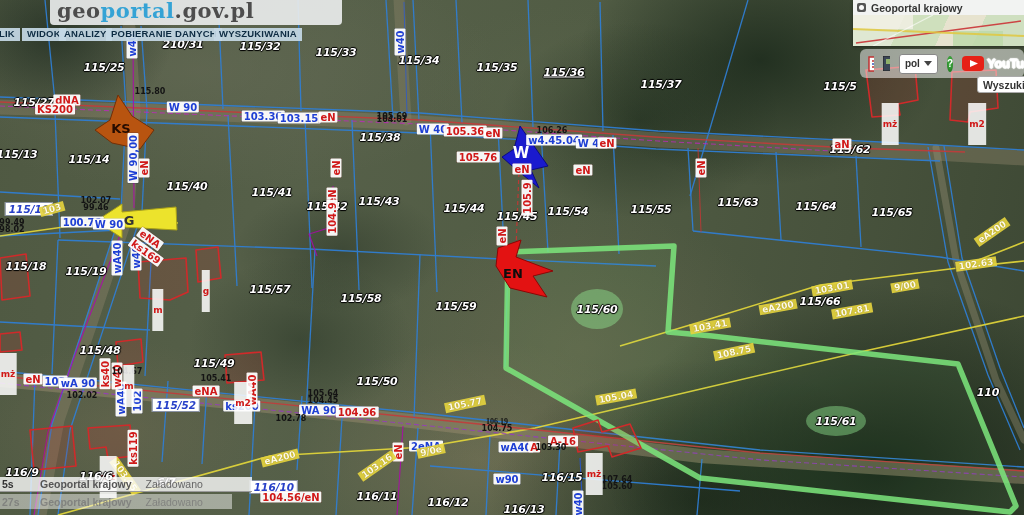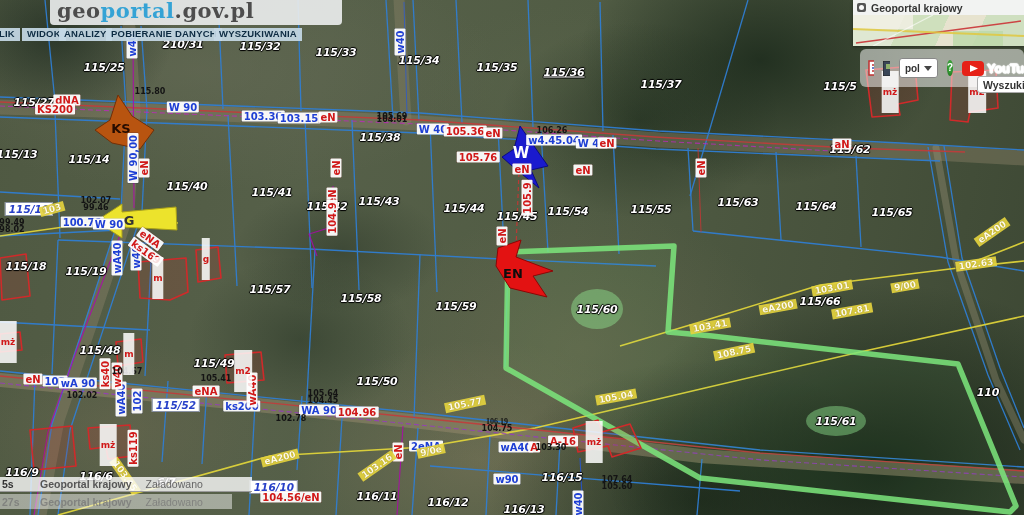--- a/index.html
+++ b/index.html
@@ -23,41 +23,41 @@
   .map-svg{position:absolute;inset:0;z-index:5;}
   #label-layer{position:absolute;inset:0;z-index:10;}
   #label-layer span{position:absolute;z-index:10;}
   .lbl-parcel{font:italic 700 11px "DejaVu Sans",sans-serif;color:#fff;white-space:nowrap;letter-spacing:-0.2px;
     text-shadow:-1px 0 1px #000,1px 0 1px #000,0 -1px 1px #000,0 1px 1px #000;}
   .lbl-boxed{font:italic 700 10.5px "DejaVu Sans",sans-serif;color:#2840c8;background:#fff;border:1px solid #8a93a5;padding:0 3px;white-space:nowrap;}
   .lbl-blue{font:700 10px "DejaVu Sans",sans-serif;color:#1e3fd4;background:rgba(255,255,255,.95);padding:0 2px;border-radius:1px;white-space:nowrap;box-shadow:0 0 0 .5px rgba(10,20,90,.3);}
   .lbl-red{font:700 10px "DejaVu Sans",sans-serif;color:#d01818;background:rgba(255,255,255,.94);padding:0 2px;border-radius:1px;white-space:nowrap;box-shadow:0 0 0 .5px rgba(120,10,10,.3);}
   .lbl-yellow{font:700 9px "DejaVu Sans",sans-serif;color:#fffbe6;background:rgba(228,211,62,.92);padding:0 3px;white-space:nowrap;text-shadow:0 0 1px rgba(120,105,0,.9);}
   .lbl-black{font:600 8px "DejaVu Sans",sans-serif;color:#141414;white-space:nowrap;}
-  .lbl-bldg{font:700 9px "DejaVu Sans",sans-serif;color:#d01818;background:rgba(255,255,255,.85);padding:16px 1px;white-space:nowrap;}
+  .lbl-bldg{font:700 9px "DejaVu Sans",sans-serif;color:#d01818;background:rgba(255,255,255,.85);padding:16px 1px;white-space:nowrap;margin-top:32px;}
   .lbl-vert{transform-origin:center;}
   .flag-label{font:700 13px "DejaVu Sans",sans-serif;white-space:nowrap;}
   .flag-ks{color:#260c00;}
   .flag-g{color:#333;}
   .flag-w{color:#fff;font-size:15px;}
   .flag-en{color:#0d0d0d;}
   .top-panel{position:absolute;left:50px;top:0;width:292px;height:25px;background:rgba(233,235,236,.92);border-radius:0 0 4px 4px;z-index:20;}
   .logo{position:absolute;left:57px;top:-2px;z-index:21;font:700 21px "DejaVu Serif",serif;letter-spacing:.5px;}
   .lg-geo{color:#4d4d4d;}
   .lg-portal{color:#35a3d5;}
   .menu-chip{position:absolute;top:28px;height:13px;line-height:13px;background:rgba(197,216,229,.93);color:#0d2b42;
     font:700 9.5px "Liberation Sans",sans-serif;padding:0 5px;letter-spacing:.2px;z-index:22;white-space:nowrap;}
   .mini-panel{position:absolute;left:853px;top:0;width:171px;height:46px;z-index:25;box-shadow:0 1px 3px rgba(0,0,0,.4);}
   .mini-header{position:absolute;left:0;top:0;width:171px;height:15px;background:rgba(250,250,250,.96);display:flex;align-items:center;gap:5px;padding-left:4px;box-sizing:border-box;}
   .mini-header .ttl{font:700 10.5px "Liberation Sans",sans-serif;color:#333;}
   .mini-logo{width:9px;height:9px;background:#555;border-radius:2px;position:relative;}
   .mini-logo::after{content:"";position:absolute;left:2px;top:2px;width:5px;height:5px;background:#fafafa;border-radius:50%;}
   .mini-map{position:absolute;left:0;top:15px;width:171px;height:31px;overflow:hidden;
     background:linear-gradient(115deg,#dfe8d2 0 28%,#cfe0bd 28% 52%,#e7e3cf 52% 72%,#cfdfc0 72%);}
-  .mini-toolbar{position:absolute;left:860px;top:49px;width:164px;height:38px;background:rgba(255,255,255,.5);border-radius:6px;z-index:25;
+  .mini-toolbar{position:absolute;left:860px;top:49px;width:164px;height:29px;background:rgba(255,255,255,.5);border-radius:6px;z-index:25;
     display:flex;align-items:center;gap:9px;padding-left:8px;box-sizing:border-box;}
   .lang-select{display:flex;align-items:center;gap:4px;background:#fff;border:1px solid #888;border-radius:3px;height:18px;padding:0 5px;font:700 10px "Liberation Sans",sans-serif;color:#333;cursor:pointer;}
   .chev{width:0;height:0;border-left:4px solid transparent;border-right:4px solid transparent;border-top:5px solid #444;}
   .help-btn{width:16px;height:16px;border-radius:50%;background:#3aa53a;color:#fff;font:700 10px/16px "Liberation Sans",sans-serif;text-align:center;box-shadow:inset 0 -2px 3px rgba(0,60,0,.4);}
   .yt{display:flex;align-items:center;gap:3px;}
   .yt-txt{font:800 13px "Liberation Sans",sans-serif;color:#ffffff;text-shadow:-1px 0 1px #fff,1px 0 1px #fff,0 1px 1px #fff,0 -1px 1px #fff;letter-spacing:-.3px;}
   .search-btn{position:absolute;left:977px;top:76px;width:60px;height:17px;overflow:hidden;background:#fff;border:1px solid #aaa;border-radius:3px;
     font:700 10.5px/16px "Liberation Sans",sans-serif;color:#333;padding:0 5px;box-sizing:border-box;z-index:25;white-space:nowrap;}
   .status-row{position:absolute;left:0;height:15px;display:flex;align-items:center;font:400 10.5px "Liberation Sans",sans-serif;z-index:30;box-sizing:border-box;}
   .status-row .t{width:26px;text-align:left;padding-left:2px;color:#333;font-weight:700;}

